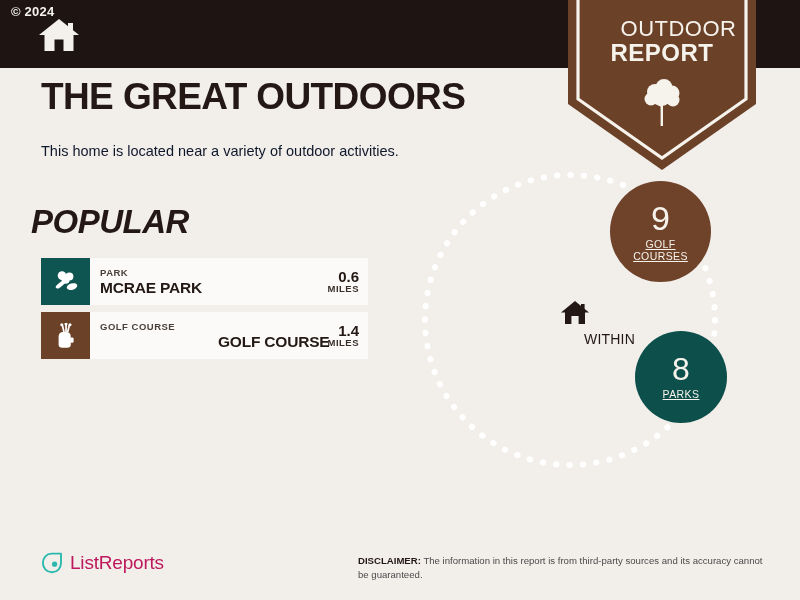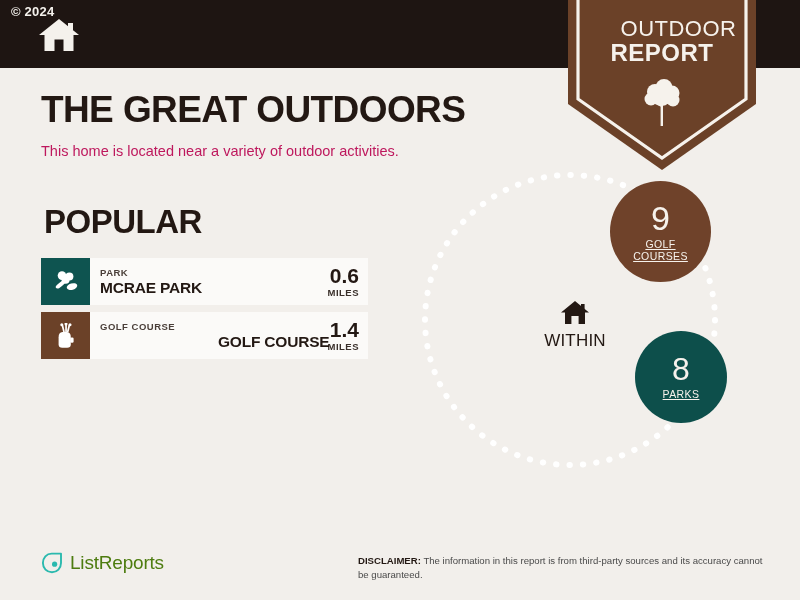--- a/index.html
+++ b/index.html
@@ -39,31 +39,31 @@
   .badge-text{
     position:absolute;left:0;top:18px;width:188px;text-align:center;
     color:#F6F2EC;line-height:1.03;pointer-events:none;
   }
   .badge-l1{font-size:22px;letter-spacing:.5px;display:block;padding-left:33px;}
   .badge-l2{font-size:24px;font-weight:bold;letter-spacing:.5px;display:block;}
   .badge-tree{position:absolute;left:74px;top:78px;width:40px;height:50px;}
 
   
   .h1{
-    position:absolute;left:41px;top:89px;
+    position:absolute;left:41px;top:76px;
     font-size:37px;font-weight:bold;letter-spacing:-.6px;color:#231813;
     white-space:nowrap;
   }
   .sub{
     position:absolute;left:41px;top:143px;
-    font-size:14.5px;color:#be185d;white-space:nowrap;
+    font-size:14.5px;color:#0f172a;white-space:nowrap;
   }
   .h2{
-    position:absolute;left:44px;top:203px;
-    font-size:33px;font-weight:bold;letter-spacing:-.5px;color:#231813;
+    position:absolute;left:31px;top:203px;
+    font-size:33px;font-weight:bold;letter-spacing:-.5px;color:#231813;font-style:italic;
   }
 
   
   .list{position:absolute;left:41px;top:258px;width:327px;}
   .row{
     position:relative;display:flex;align-items:stretch;
     height:47px;margin-bottom:7px;background:#FBFAF8;
   }
   .row-icon{
     width:49px;min-width:49px;display:flex;align-items:center;justify-content:center;
@@ -72,45 +72,45 @@
   .row-icon.brown{background:#6B4128;}
   .row-body{
     flex:1;display:flex;align-items:center;justify-content:space-between;
     padding:0 9px 0 10px;min-width:0;
   }
   .row-texts{display:flex;flex-direction:column;justify-content:center;min-width:0;}
   .row-cat{font-size:9.5px;font-weight:bold;letter-spacing:.5px;color:#4A3F39;line-height:1.25;}
   .row-name{font-size:15.5px;font-weight:bold;letter-spacing:-.2px;color:#231813;line-height:1.15;white-space:nowrap;}
   .row-name.shift{position:relative;left:118px;}
   .row-dist{text-align:right;line-height:1.05;padding-left:6px;}
-  .row-num{font-size:21px;font-weight:bold;color:#231813;}
+  .row-num{font-size:15px;font-weight:bold;color:#231813;}
   .row-unit{font-size:9.5px;font-weight:bold;letter-spacing:.5px;color:#3A302B;}
 
   
   .diagram{position:absolute;left:420px;top:168px;width:360px;height:312px;}
   .dots{position:absolute;left:0;top:0;}
   .circle{
     position:absolute;border-radius:50%;
     display:flex;flex-direction:column;align-items:center;justify-content:center;
     color:#F6F2EC;text-align:center;line-height:1;
   }
   .c-golf{left:190px;top:13px;width:101px;height:101px;background:#6F422A;}
   .c-park{left:215px;top:163px;width:92px;height:92px;background:#0D4F4B;}
   .c-num{font-size:34px;font-weight:300;letter-spacing:0;margin-bottom:3px;}
   .c-num.small{font-size:32px;}
   .c-lab{font-size:10.5px;letter-spacing:.4px;line-height:1.15;text-decoration:underline;}
   .center-group{position:absolute;left:95px;top:132px;width:120px;text-align:center;}
   .center-house{width:30px;height:25px;margin:0 auto 6px;display:block;}
-  .center-l1{font-size:17px;color:#231813;letter-spacing:.2px;line-height:1.15;}
+  .center-l1{font-size:14px;color:#231813;letter-spacing:.2px;line-height:1.15;text-align:right;}
   .center-l2{font-size:15px;font-weight:bold;color:#231813;letter-spacing:.2px;line-height:1.15;}
 
   
   .logo{position:absolute;left:41px;top:552px;display:flex;align-items:center;}
   .logo-mark{width:22px;height:22px;margin-right:7px;}
-  .logo-text{font-size:19px;color:#4d7c0f;letter-spacing:-.2px;}
+  .logo-text{font-size:19px;color:#be185d;letter-spacing:-.2px;}
   .disclaimer{
     position:absolute;left:358px;top:554px;width:412px;
     font-size:9.6px;line-height:1.5;color:#4A4A4A;
   }
   .disclaimer b{color:#231813;}
 </style>
 </head>
 <body>
 
 <div id="page">

